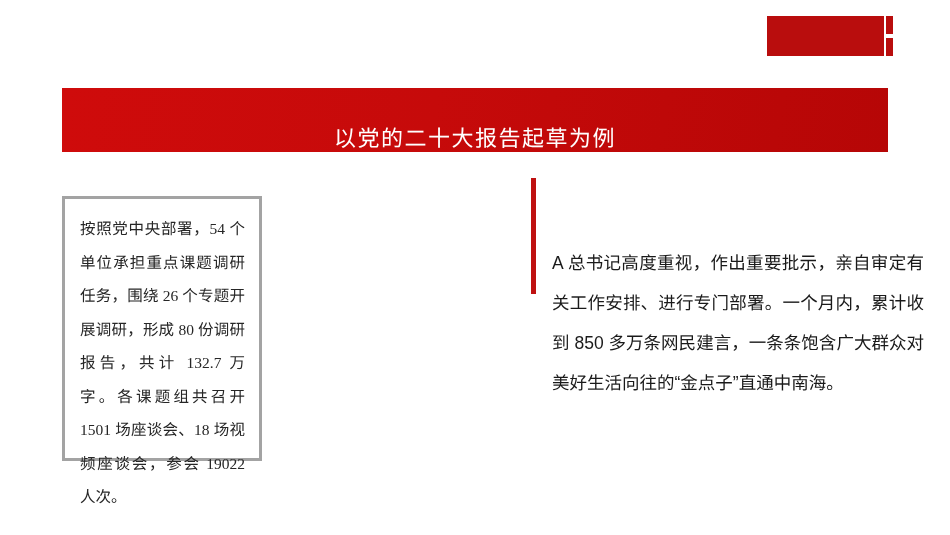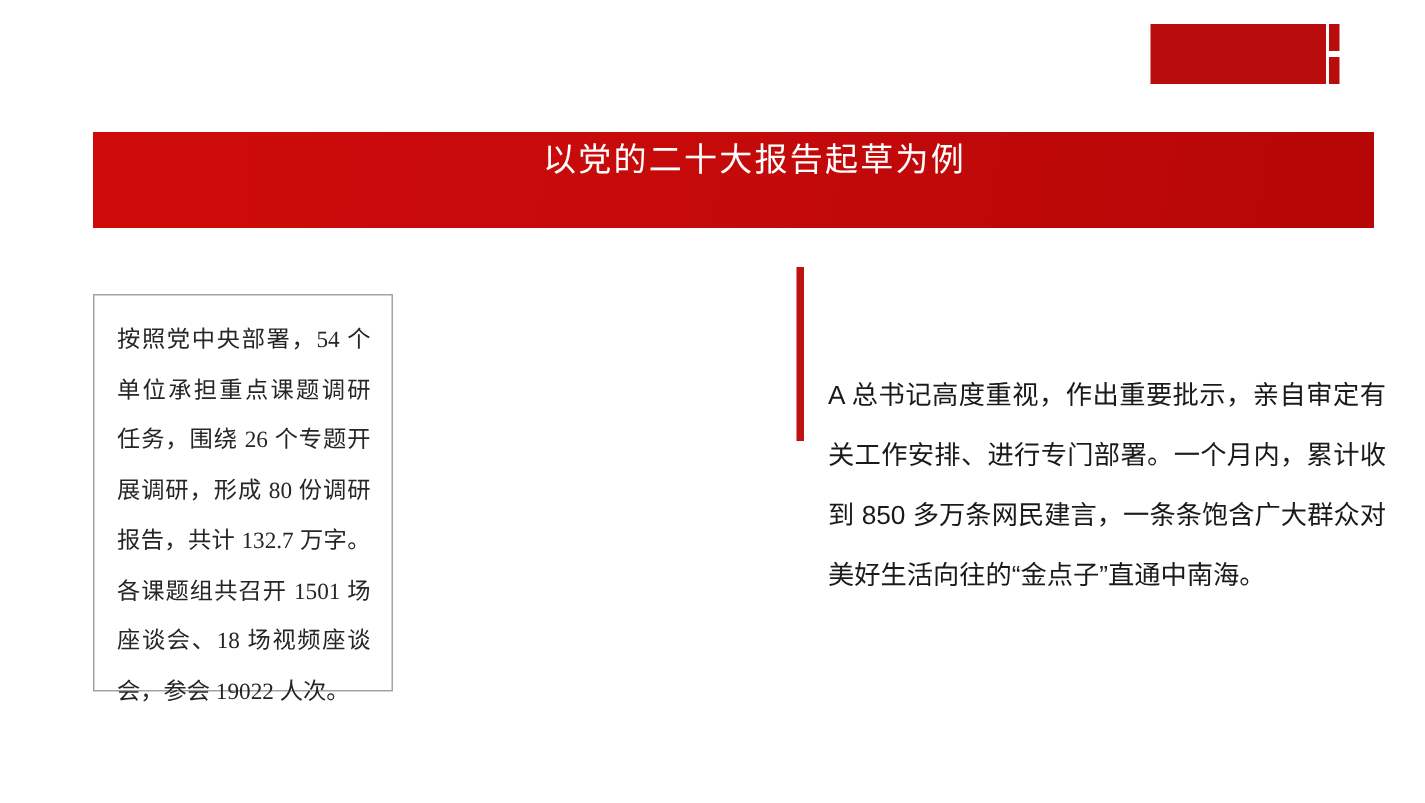--- a/index.html
+++ b/index.html
@@ -58,39 +58,38 @@
 
   
   .title-banner {
     position: absolute;
     left: 62px;
     top: 88px;
     width: 826px;
     height: 64px;
     background: linear-gradient(100deg, #cf0b0b 0%, #c60a0a 45%, #b60606 100%);
     display: flex;
-    align-items: flex-start;
+    align-items: flex-end;
     justify-content: center;
-    padding-left: 28px;
   }
   .title-banner .title-text {
     color: #ffffff;
     font-family: "Liberation Sans", sans-serif;
     font-size: 22px;
     font-weight: 400;
     letter-spacing: 1.5px;
     white-space: nowrap;
   }
 
   
   .fact-box {
     position: absolute;
     top: 196px;
     height: 265px;
-    border: 1px solid #a3a3a3;
+    border: 3px solid #a3a3a3;
     background: #ffffff;
     box-sizing: border-box;
   }
   .fact-box .box-text {
     position: absolute;
     left: 15px;
     right: 14px;
     top: 13px;
     font-family: "Liberation Serif", serif;
     font-size: 15.5px;

